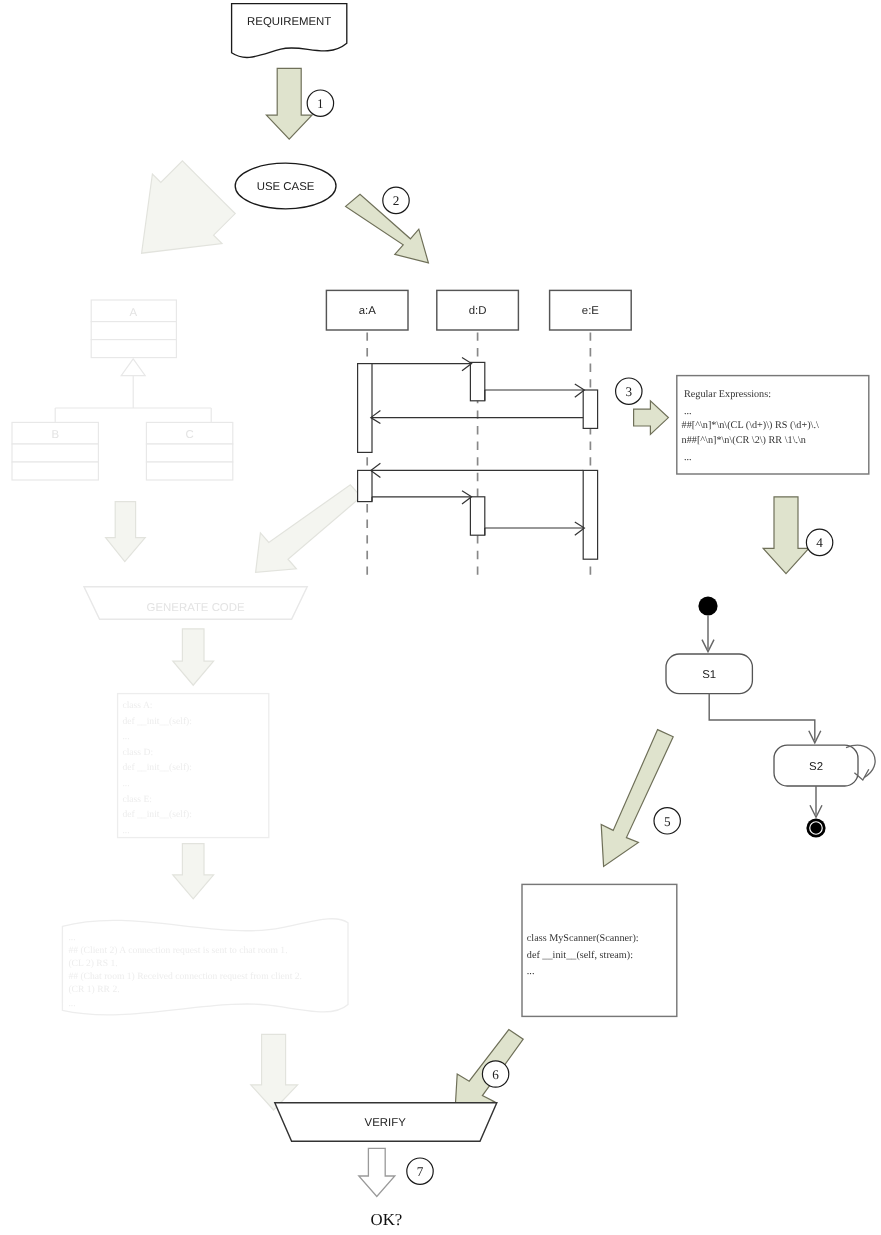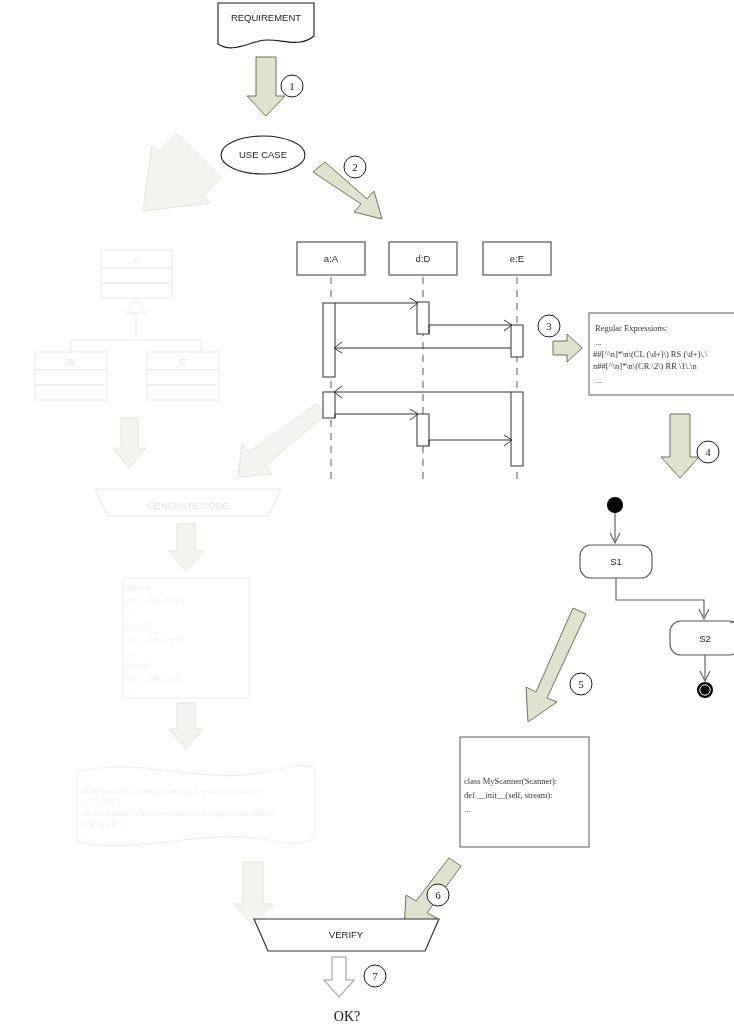--- a/index.html
+++ b/index.html
@@ -1,18 +1,18 @@
 <!DOCTYPE html>
 <html><head>
 <meta charset="utf-8">
 <style>
   html, body { margin:0; padding:0; background:#ffffff; }
   body { width:734px; height:1029px; position:relative;
          font-family:"Liberation Sans", sans-serif; overflow:hidden; }
-  #stage { position:absolute; left:0; top:0; width:584px; height:1029px;margin-left:25px; }
+  #stage { position:absolute; left:0; top:0; width:584px; height:1029px; }
   svg { display:block; }
   .lbl { font-family:"Liberation Sans", sans-serif; font-size:9.5px; fill:#222; }
   .lbl-faded { font-family:"Liberation Sans", sans-serif; font-size:9.5px; fill:#e3e3e3; }
   .code { font-family:"Liberation Serif", serif; font-size:8.5px; fill:#333; }
   .code-faded { font-family:"Liberation Serif", serif; font-size:8px; fill:#ededed; }
   .num { font-family:"Liberation Serif", serif; font-size:11px; fill:#222; }
   .ok { font-family:"Liberation Serif", serif; font-size:14px; fill:#111; }
 </style>
 </head>
 <body>

